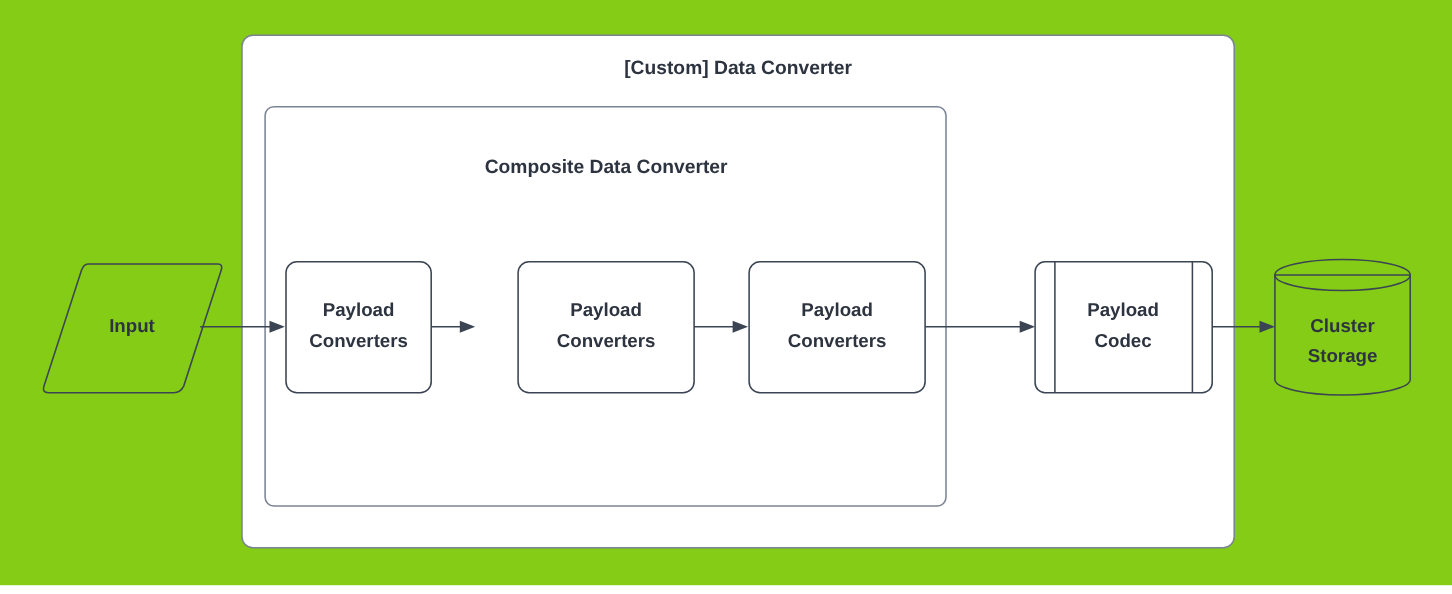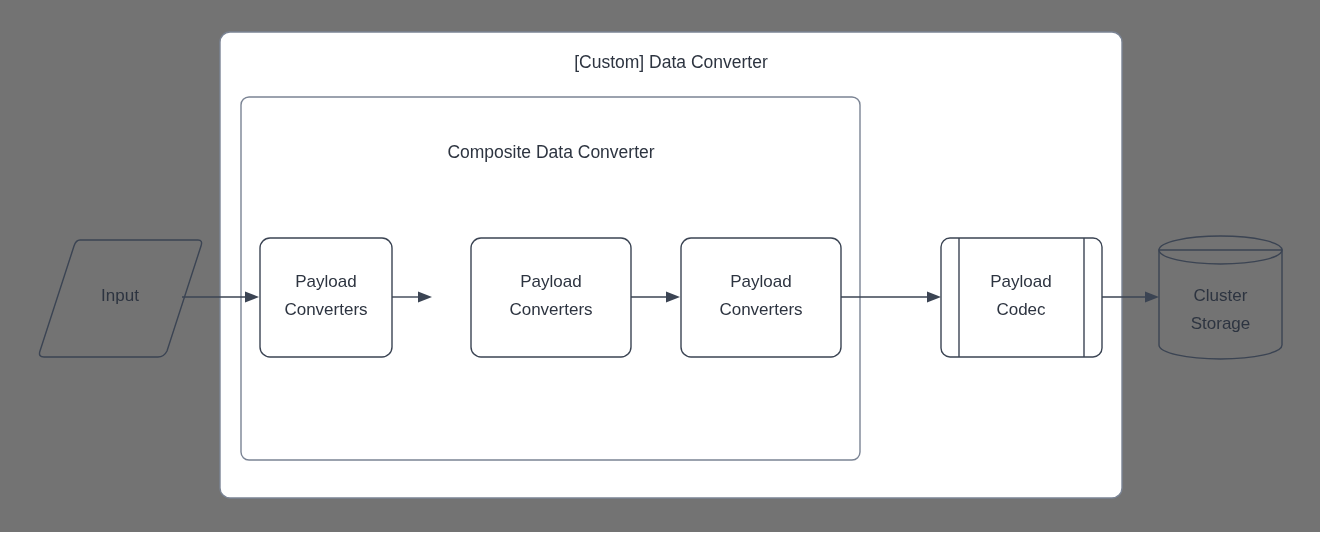--- a/index.html
+++ b/index.html
@@ -10,21 +10,22 @@
   body {
     width: 1320px;
     height: 540px;
     font-family: "Liberation Sans", sans-serif;
     overflow: hidden;
   }
   #diagram-root {
     position: relative;
     width: 1320px;
     height: 532px;
-    background: #737373;
+    background: #84cc16;
+    font-weight: bold;
   }
   svg.diagram {
     display: block;
     width: 1320px;
     height: 540px;
   }
   .shape-fill {
     fill: #ffffff;
   }
   .shape-stroke {

